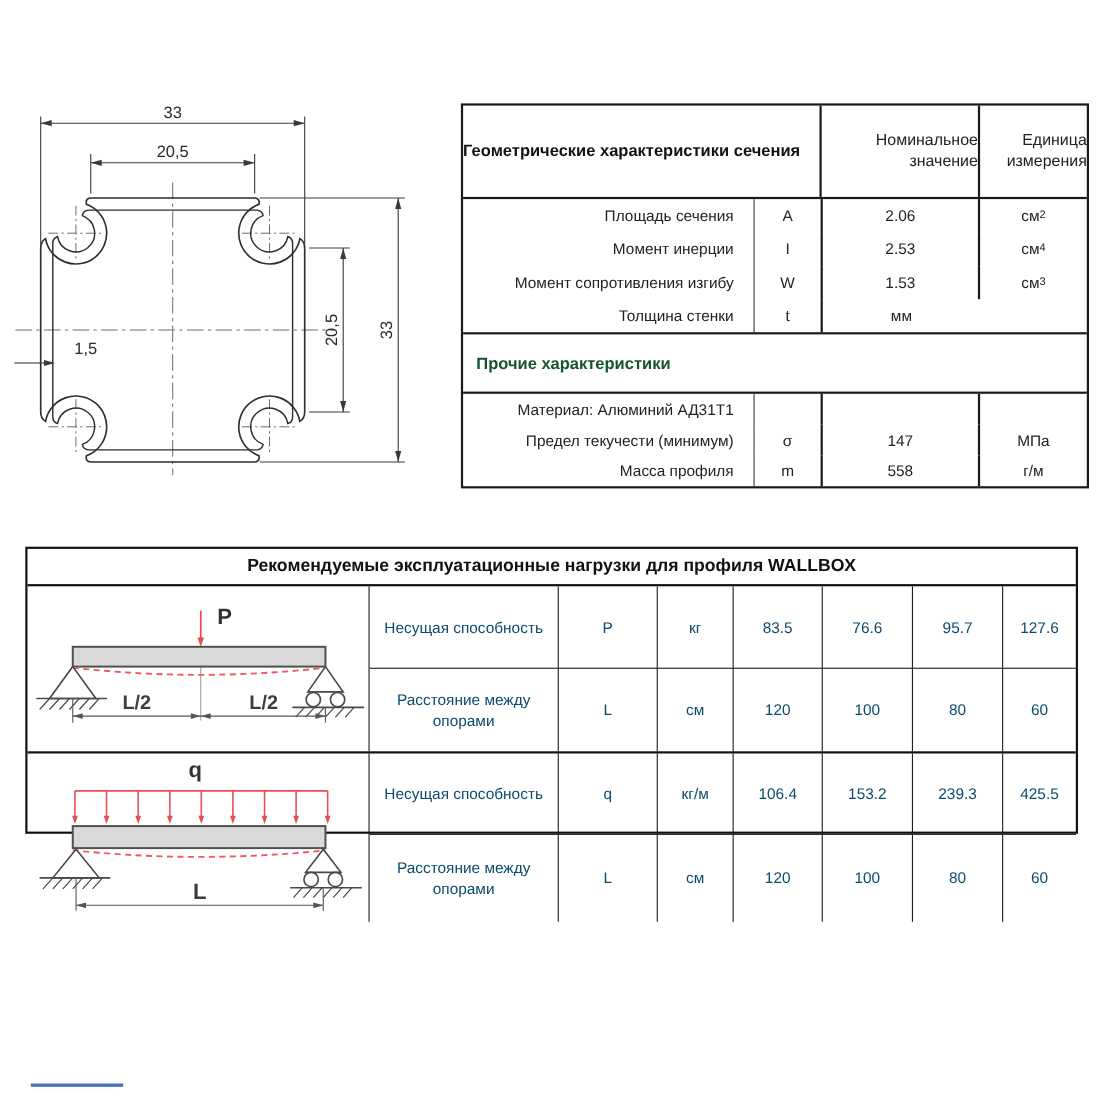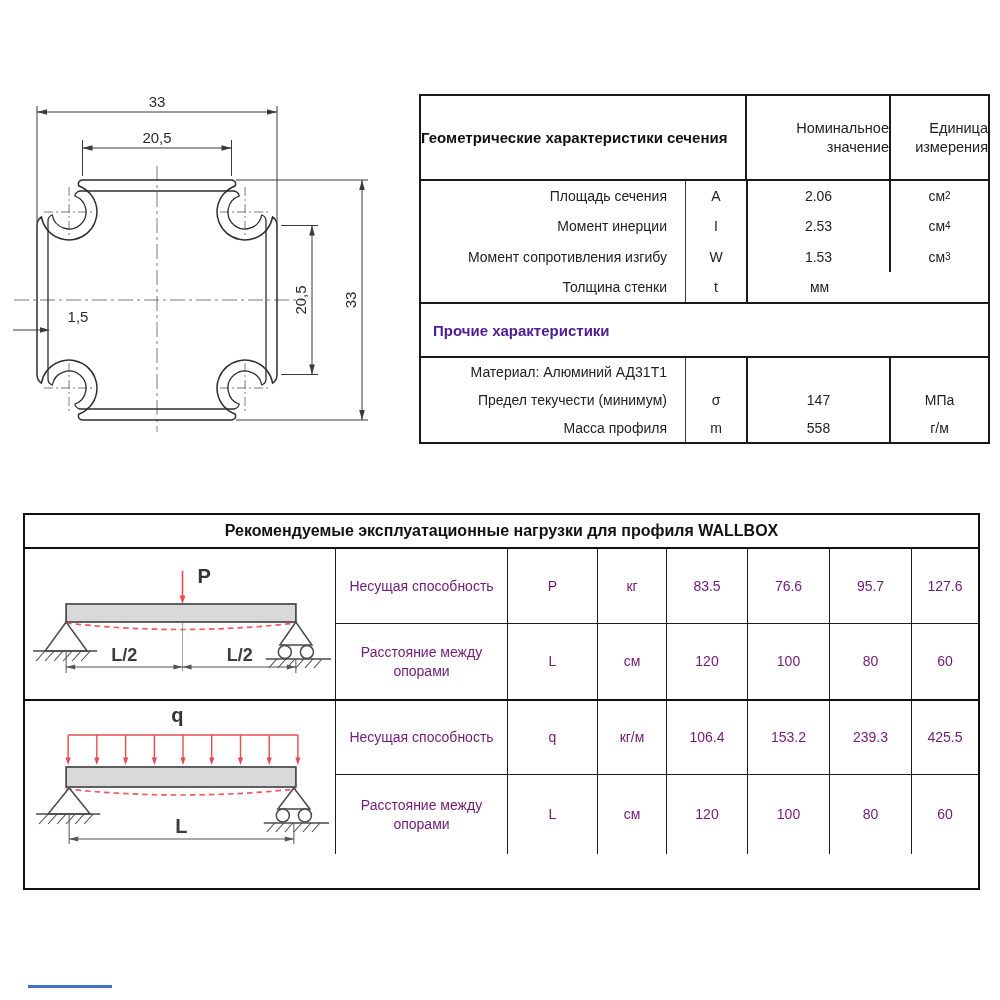--- a/index.html
+++ b/index.html
@@ -20,32 +20,32 @@
   .geo-header .gh.b2{border-right:2px solid #1a1a1a;}
   .geo-grid{display:grid;grid-template-columns:265px 62px 143px 97px;}
   .geo-sec1{height:121px;grid-auto-rows:30.25px;border-bottom:2px solid #1a1a1a;}
   .geo-sec2{height:84px;grid-auto-rows:28px;}
   .geo-grid .c{display:flex;align-items:center;justify-content:center;
     font-size:14px;color:#222;white-space:nowrap;}
   .geo-grid .lab{justify-content:flex-end;padding-right:18px;border-right:1px solid #3a3a3a;}
   .geo-grid .sym{border-right:2px solid #1a1a1a;}
   .geo-grid .val{border-right:2px solid #1a1a1a;}
   .geo-band{height:52px;border-bottom:2px solid #1a1a1a;display:flex;align-items:center;
-    padding-left:12px;font-weight:bold;font-size:15px;color:#4c1d95;}
+    padding-left:12px;font-weight:bold;font-size:15px;color:#14532d;}
   .sup{font-size:10px;vertical-align:super;line-height:0;}
   
-  .loads-table{position:absolute;left:23px;top:513px;width:957px;height:377px;
+  .loads-table{position:absolute;left:23px;top:497px;width:957px;height:261px;
     border:2px solid #111;box-sizing:border-box;background:#fff;}
   .loads-title{height:32px;border-bottom:2px solid #111;display:flex;align-items:center;
     justify-content:center;font-weight:bold;font-size:16px;color:#111;}
   .loads-sec{display:grid;grid-template-columns:311px 172px 90px 69px 81px 82px 82px 66px;}
   .sec-p{height:150px;grid-template-rows:75px 75px;}
   .sec-q{height:153px;grid-template-rows:74px 79px;border-top:2.5px solid #111;}
   .loads-sec .cell{display:flex;align-items:center;justify-content:center;text-align:center;
-    font-size:14px;line-height:1.3;color:#701a75;box-sizing:border-box;}
+    font-size:14px;line-height:1.3;color:#0c4a6e;box-sizing:border-box;}
   .loads-sec .vr{border-right:1.5px solid #1c1c1c;}
   .loads-sec .hb{border-bottom:1.5px solid #1c1c1c;}
   .diagram-cell{grid-row:1 / 3;border-right:1.5px solid #1c1c1c;box-sizing:border-box;}
   .diagram-cell svg{display:block;width:100%;height:100%;}
   
   .drawing{position:absolute;left:10px;top:80px;width:380px;height:370px;}
   .blue-line{position:absolute;left:28px;top:985px;width:84px;height:3px;background:#4472c4;}
   svg text{font-family:"Liberation Sans", sans-serif;}
 </style>
 </head>

